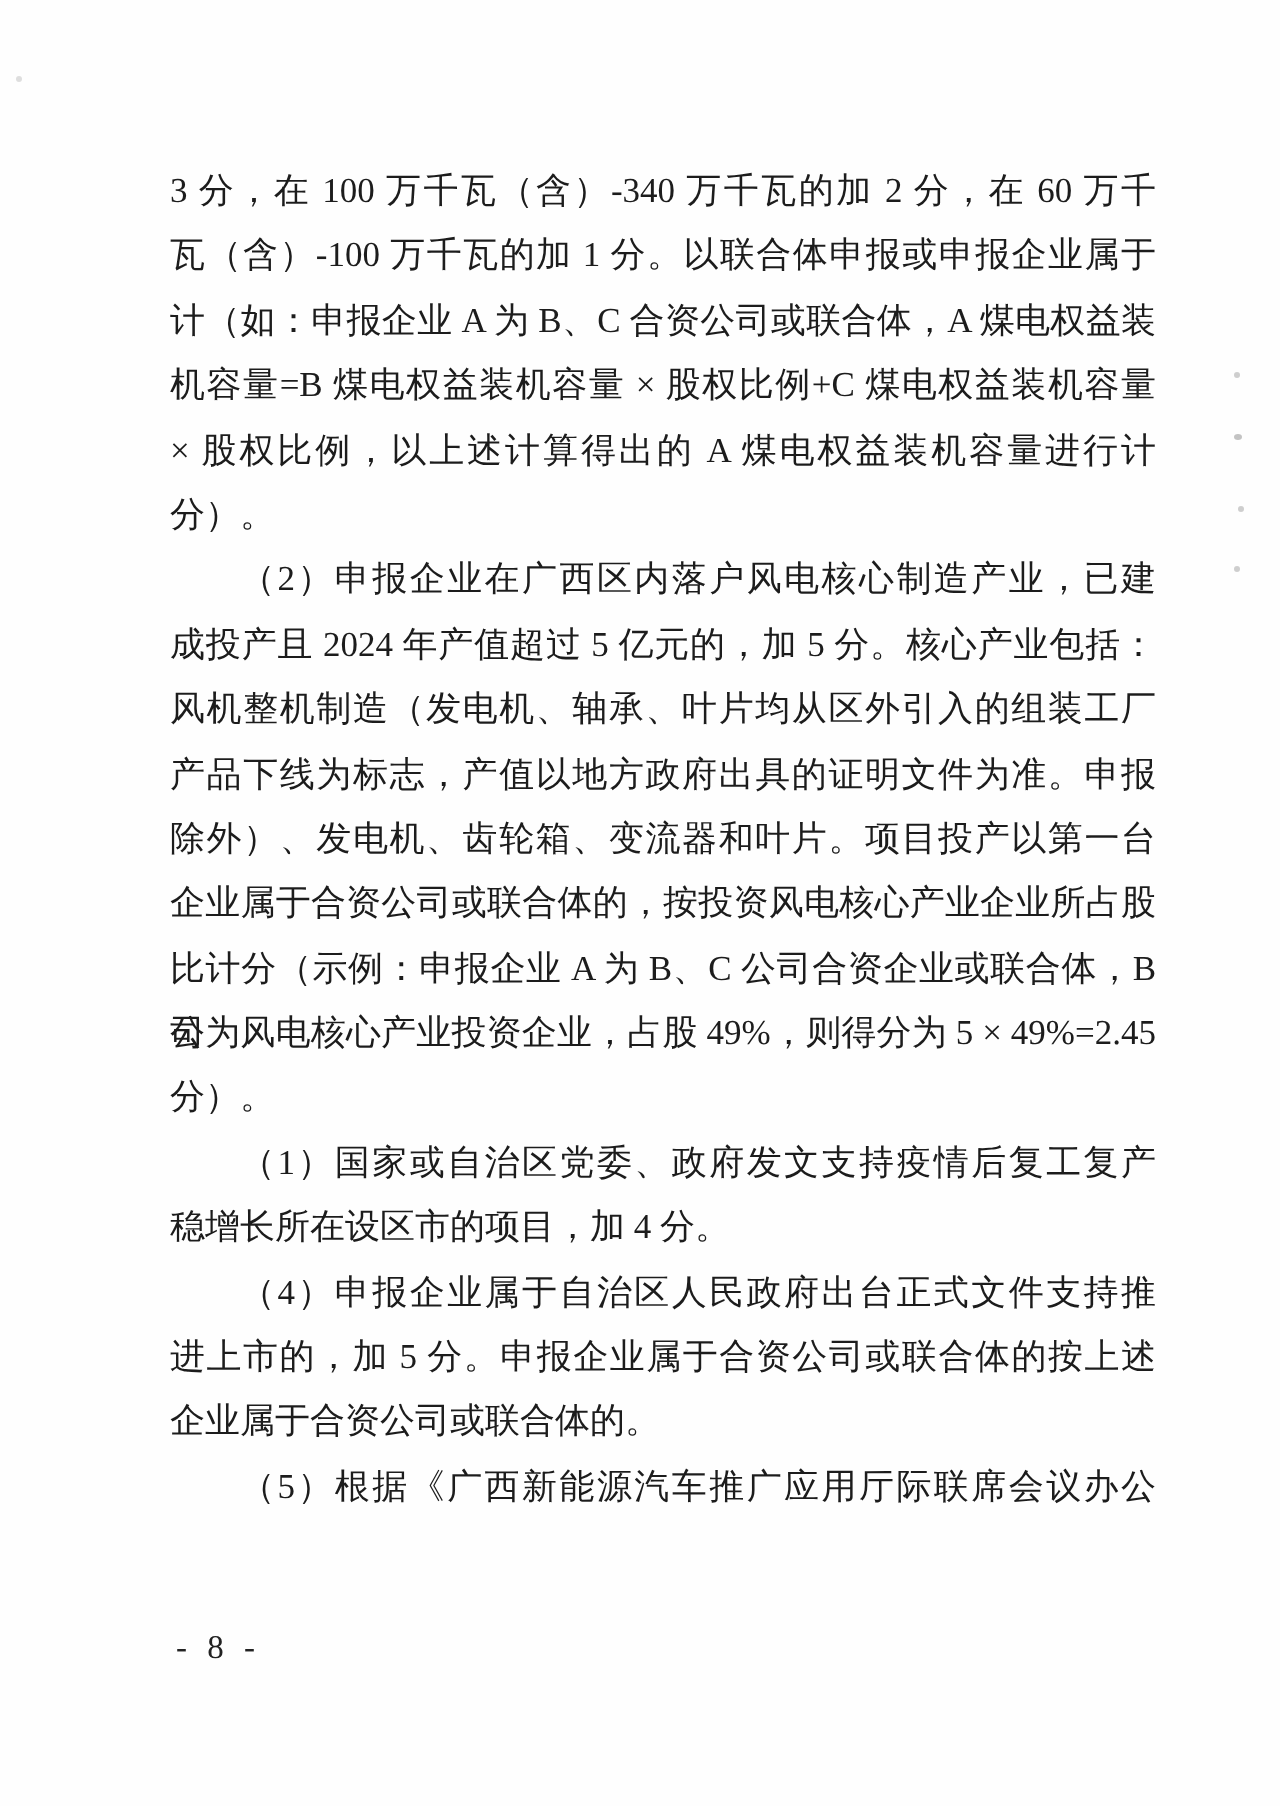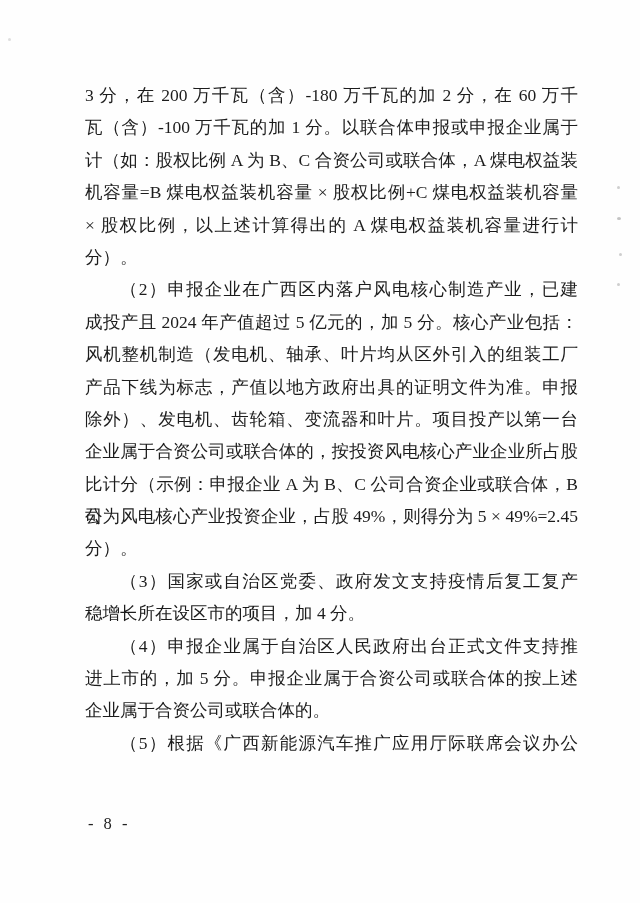--- a/index.html
+++ b/index.html
@@ -61,36 +61,36 @@
   .speck.s2 { left: 617px; top: 217px; width: 4px; height: 3px; opacity: 0.85; }
   .speck.s3 { left: 619px; top: 253px; }
   .speck.s4 { left: 617px; top: 283px; }
   .speck.s5 { left: 8px;   top: 38px; opacity: 0.45; }
 </style>
 </head>
 <body>
 
 <div class="page">
   <div class="text-block" id="text-lines">
-      <div class="line justify">3 分，在 200 万千瓦（含）-180 万千瓦的加 2 分，在 60 万千</div>
+      <div class="line justify">3 分，在 100 万千瓦（含）-340 万千瓦的加 2 分，在 60 万千</div>
       <div class="line justify">瓦（含）-100 万千瓦的加 1 分。以联合体申报或申报企业属于</div>
-      <div class="line justify">计（如：股权比例 A 为 B、C 合资公司或联合体，A 煤电权益装</div>
+      <div class="line justify">计（如：申报企业 A 为 B、C 合资公司或联合体，A 煤电权益装</div>
       <div class="line justify">机容量=B 煤电权益装机容量 × 股权比例+C 煤电权益装机容量</div>
       <div class="line justify">× 股权比例，以上述计算得出的 A 煤电权益装机容量进行计</div>
       <div class="line">分）。</div>
       <div class="line indent justify">（2）申报企业在广西区内落户风电核心制造产业，已建</div>
       <div class="line justify">成投产且 2024 年产值超过 5 亿元的，加 5 分。核心产业包括：</div>
       <div class="line justify">风机整机制造（发电机、轴承、叶片均从区外引入的组装工厂</div>
       <div class="line justify">产品下线为标志，产值以地方政府出具的证明文件为准。申报</div>
       <div class="line justify">除外）、发电机、齿轮箱、变流器和叶片。项目投产以第一台</div>
       <div class="line justify">企业属于合资公司或联合体的，按投资风电核心产业企业所占股</div>
       <div class="line justify">比计分（示例：申报企业 A 为 B、C 公司合资企业或联合体，B 公</div>
       <div class="line justify">司为风电核心产业投资企业，占股 49%，则得分为 5 × 49%=2.45</div>
       <div class="line">分）。</div>
-      <div class="line indent justify">（3）国家或自治区党委、政府发文支持疫情后复工复产</div>
+      <div class="line indent justify">（1）国家或自治区党委、政府发文支持疫情后复工复产</div>
       <div class="line">稳增长所在设区市的项目，加 4 分。</div>
       <div class="line indent justify">（4）申报企业属于自治区人民政府出台正式文件支持推</div>
       <div class="line justify">进上市的，加 5 分。申报企业属于合资公司或联合体的按上述</div>
       <div class="line">企业属于合资公司或联合体的。</div>
       <div class="line indent justify">（5）根据《广西新能源汽车推广应用厅际联席会议办公</div>
     </div>
 
   <div class="page-number">- 8 -</div>
 
   <div class="speck s1"></div>

